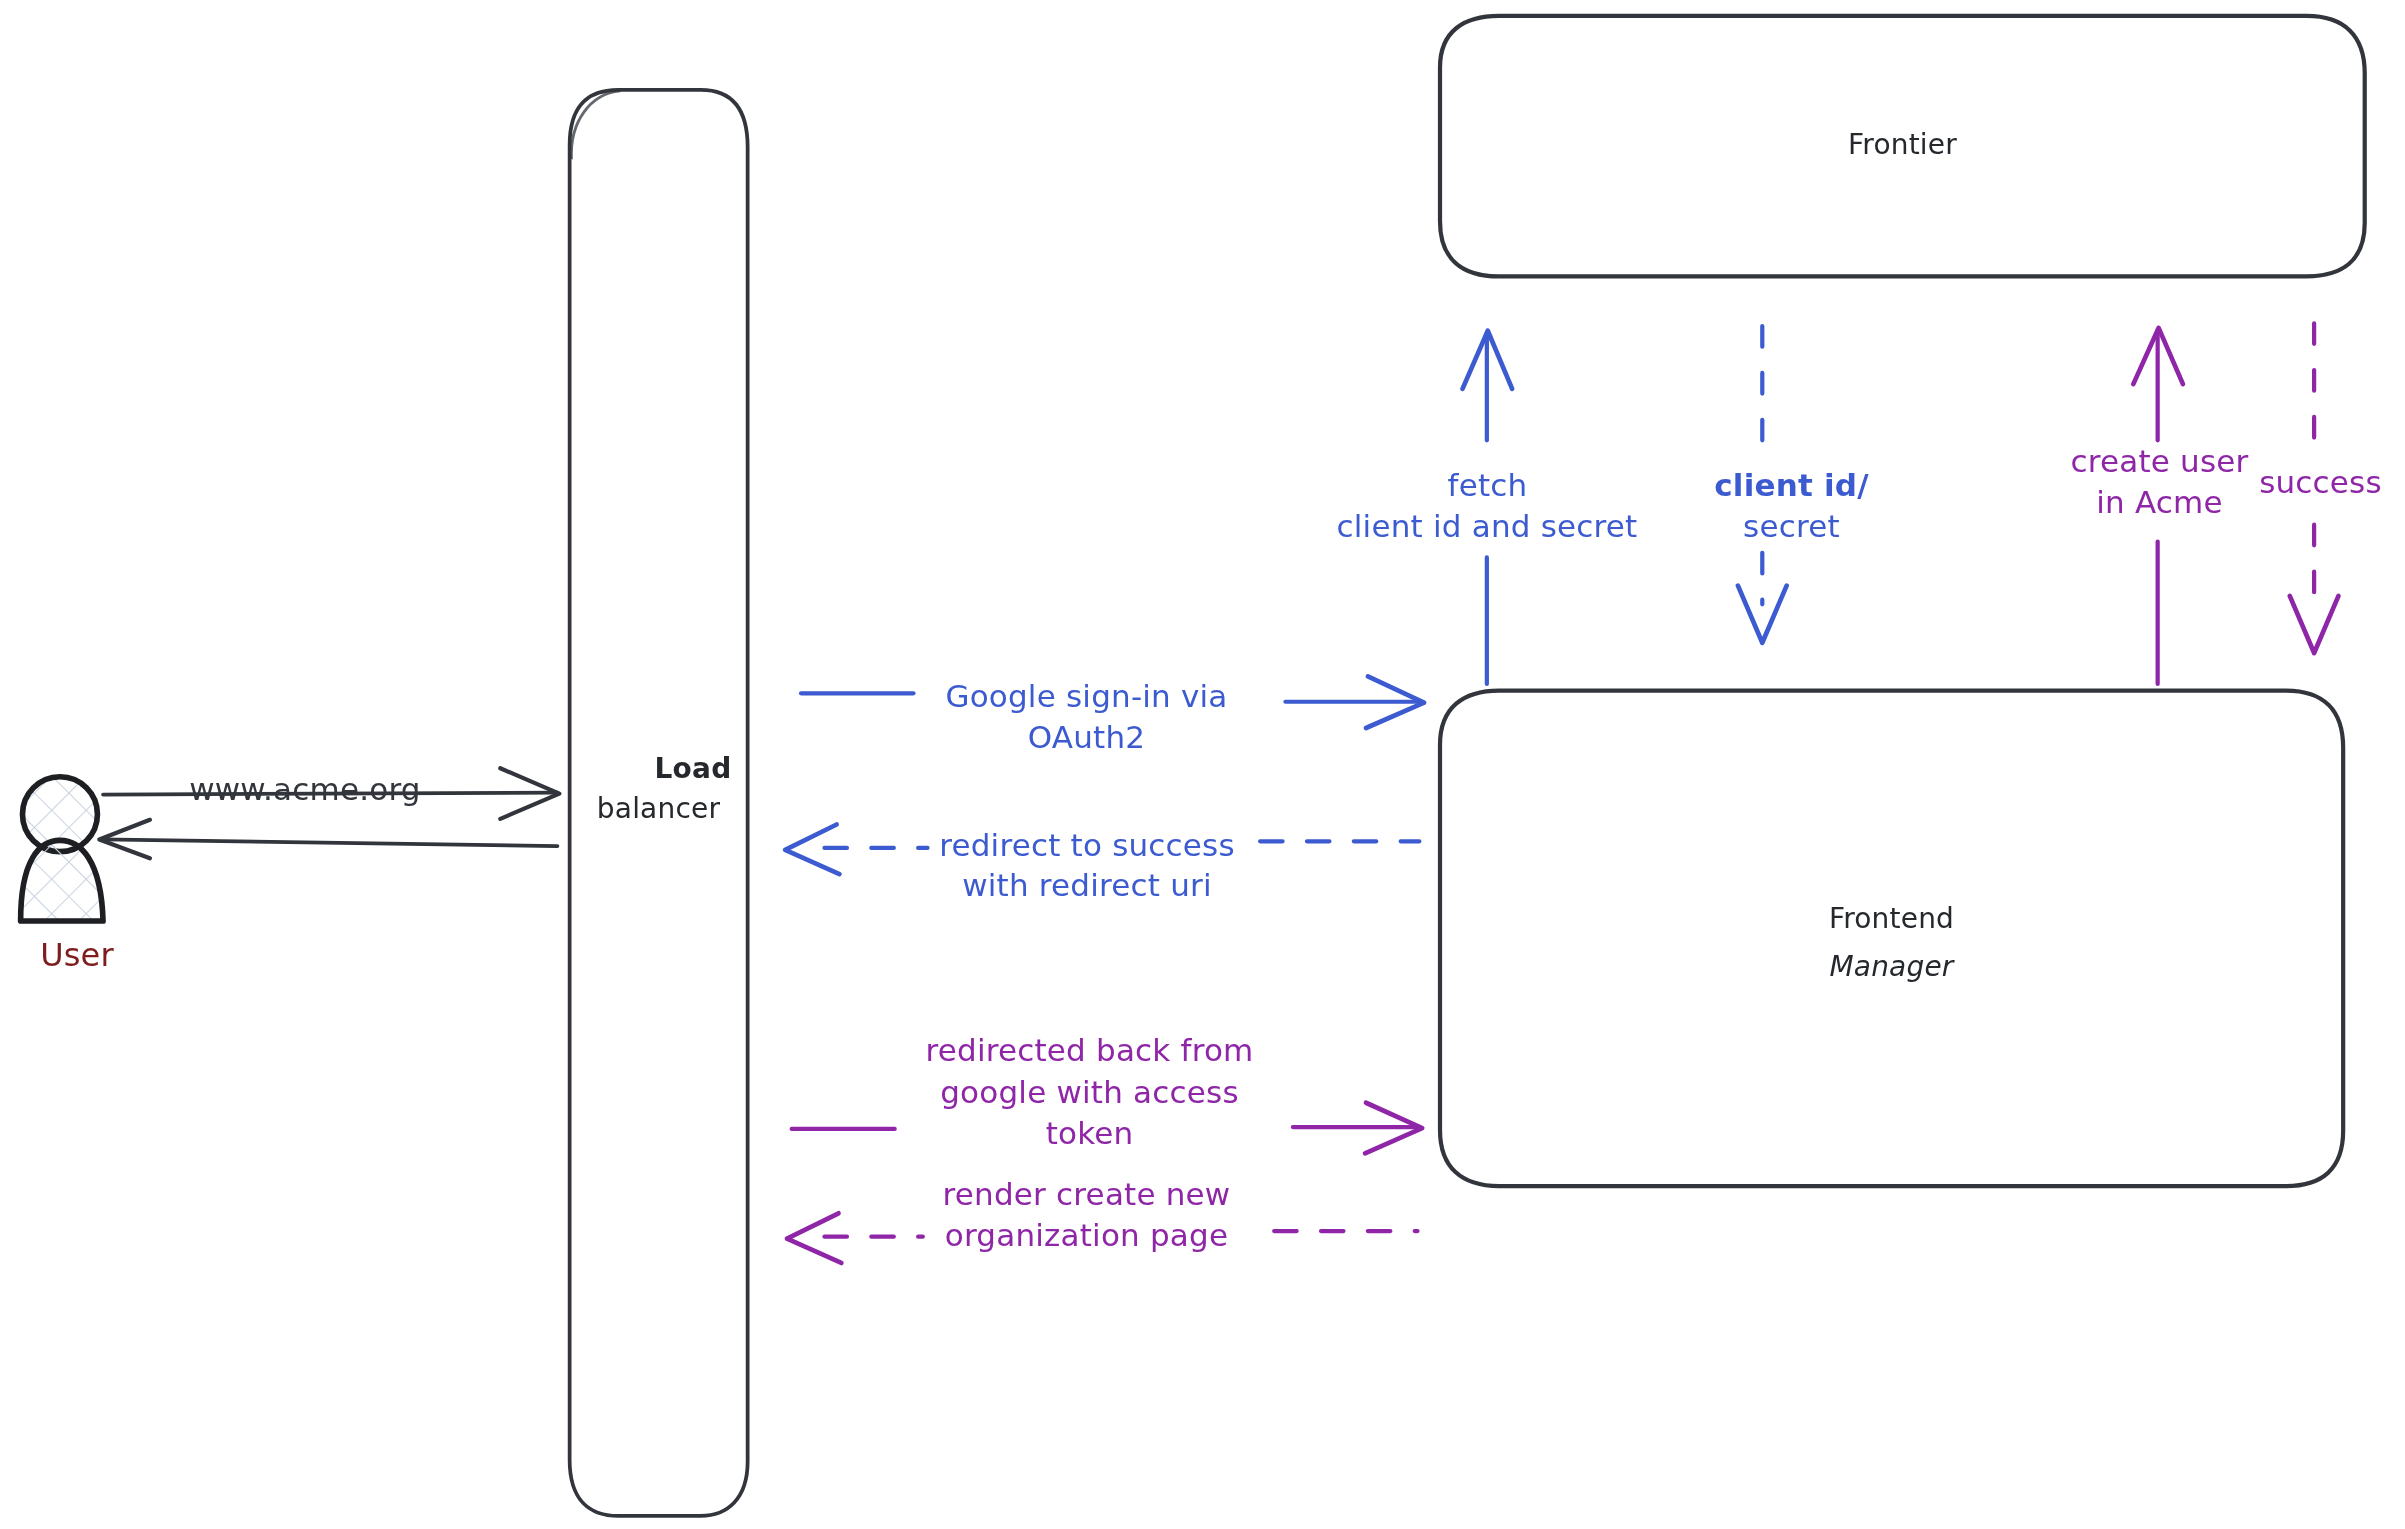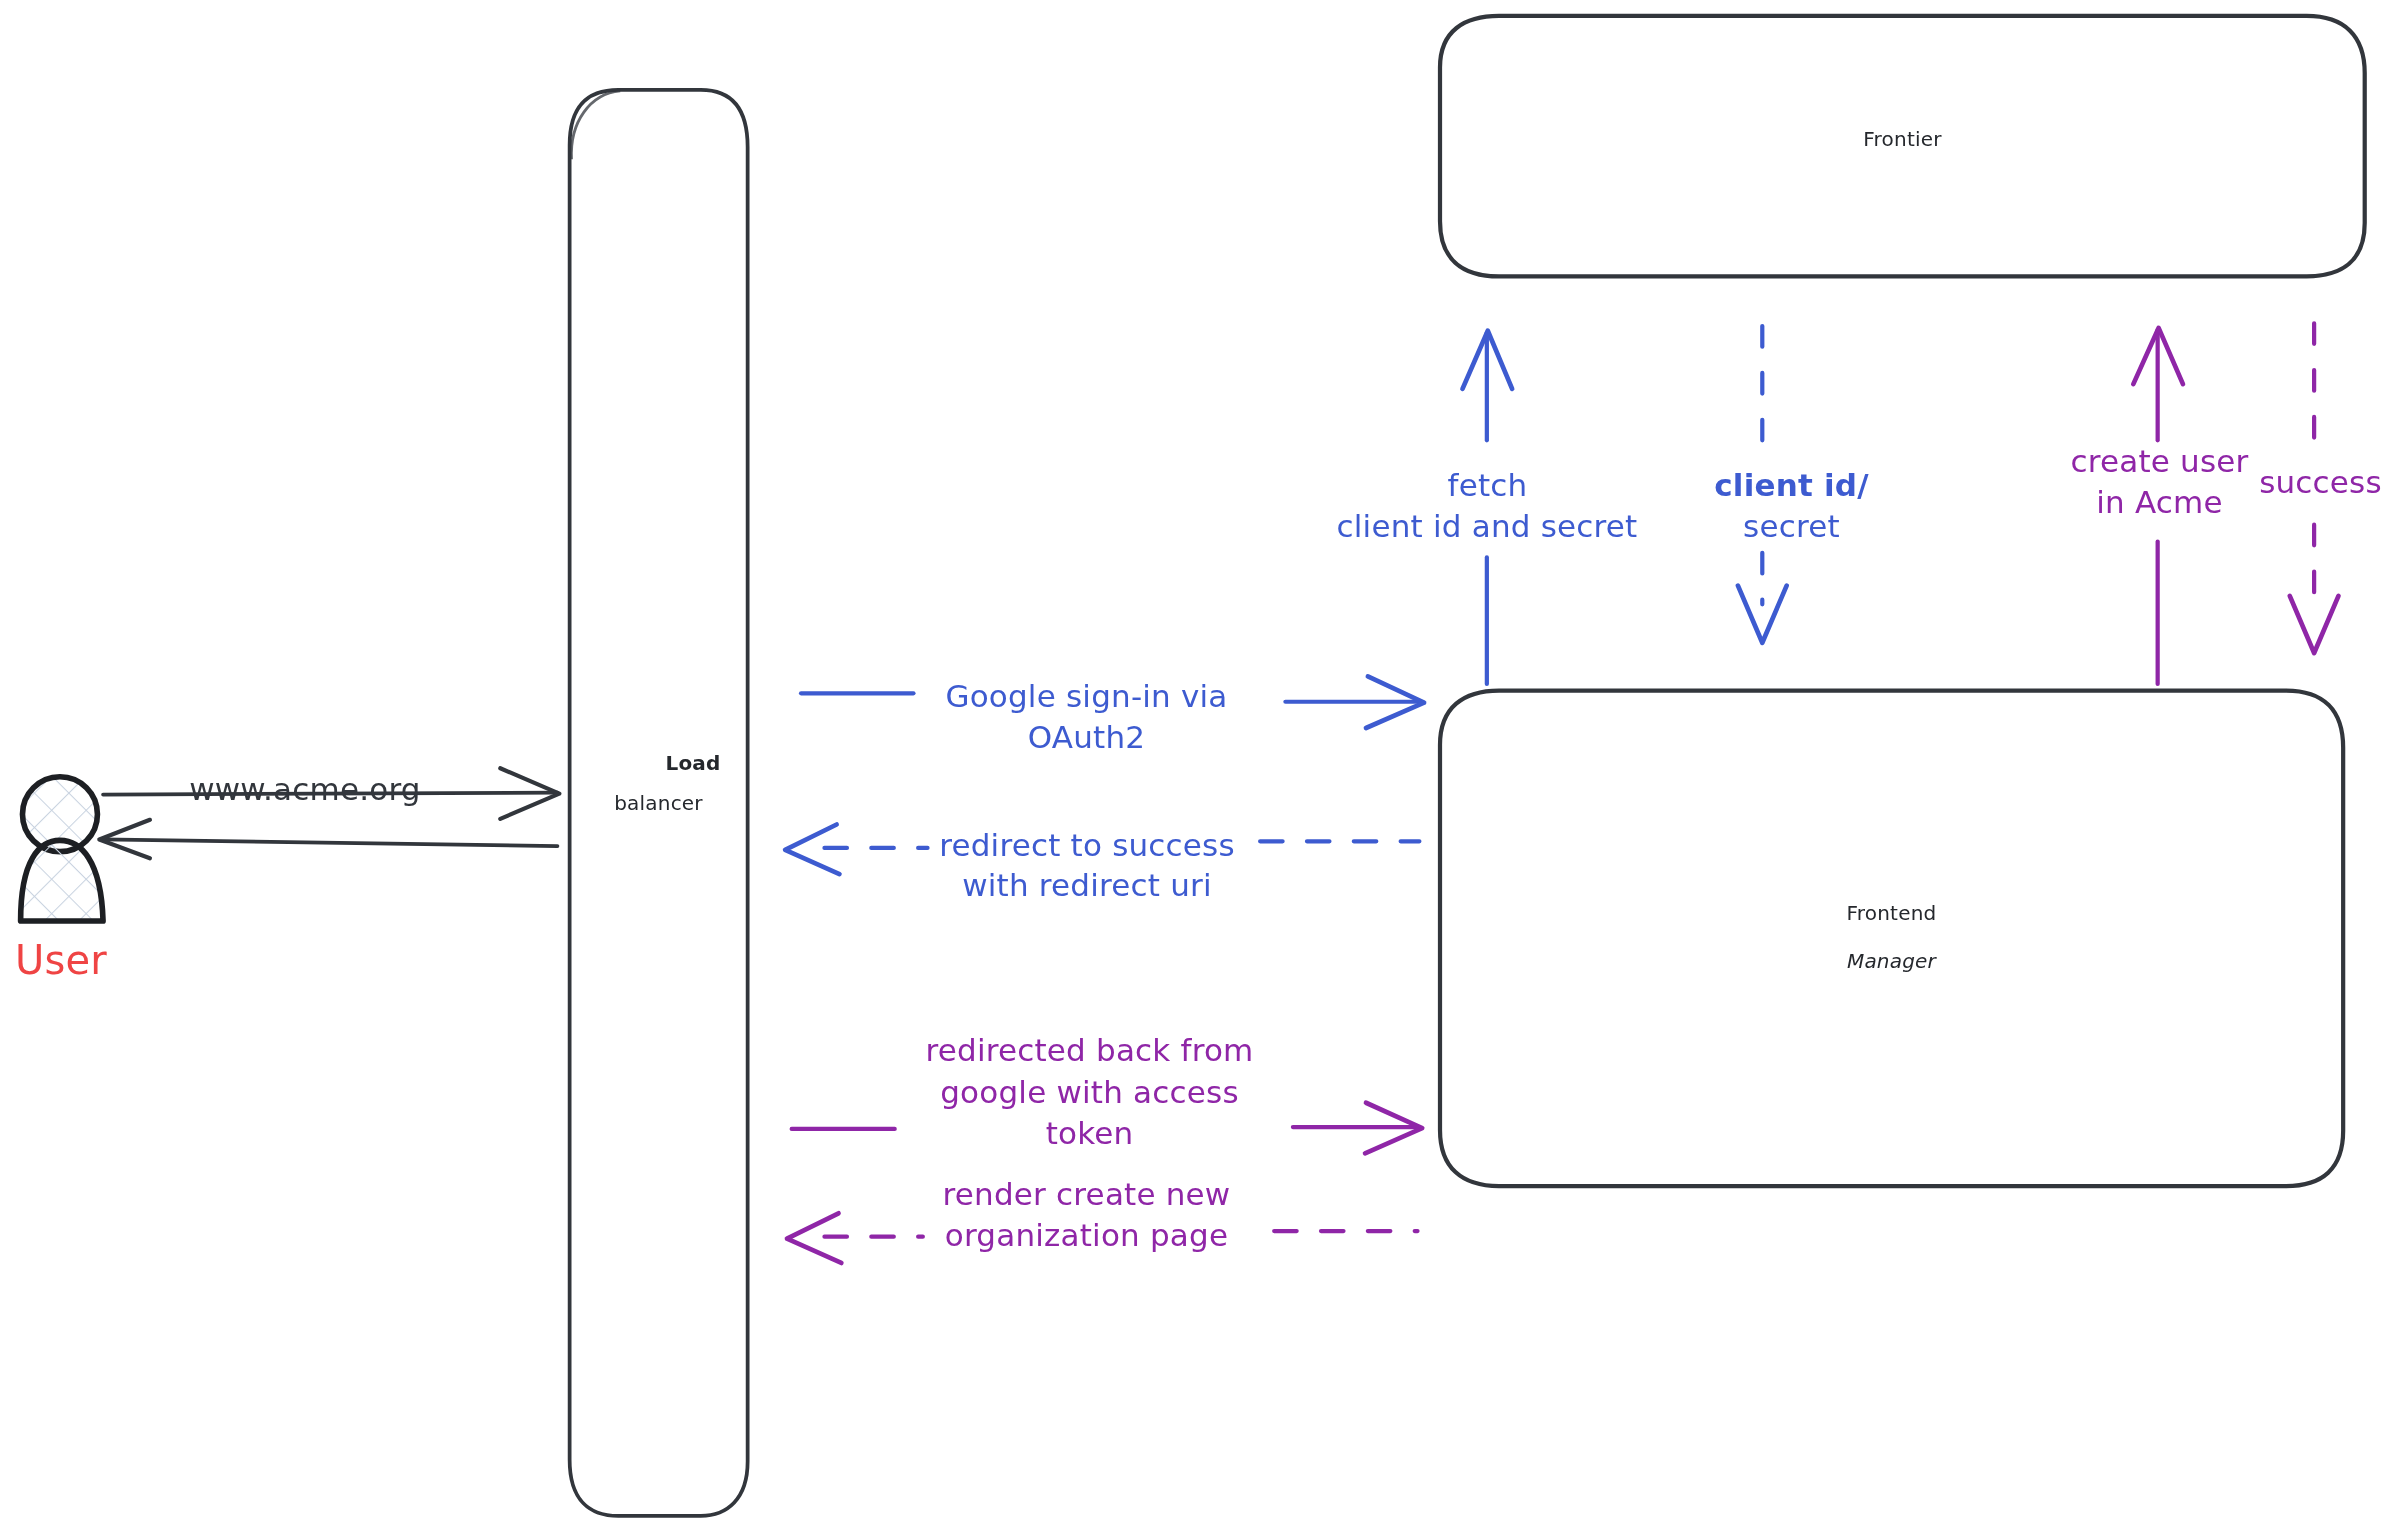--- a/index.html
+++ b/index.html
@@ -9,22 +9,22 @@
   }
   #canvas{position:absolute;top:0;left:0;width:2405px;height:1530px;}
   .lbl{
     position:absolute;
     font-family:"DejaVu Sans", sans-serif;
     text-align:center;
     line-height:1.18;
     white-space:pre;
     letter-spacing:0.2px;
   }
-  .node-label{color:#25282d;font-size:20px;}
-  .actor-label{color:#ef4444;font-size:40px;}
+  .node-label{color:#25282d;font-size:28px;}
+  .actor-label{color:#7f1d1d;font-size:32px;padding-left:16px;}
   .edge-label{font-size:31px;}
   .edge-blue{color:#3d5bd0;margin-top:24px;}
   .edge-purple{color:#8f26a7;}
   .edge-dark{color:#32363c;}
 </style>
 </head>
 <body>
 
 <svg id="canvas" viewBox="0 0 2567 1633" xmlns="http://www.w3.org/2000/svg">
   <defs>

